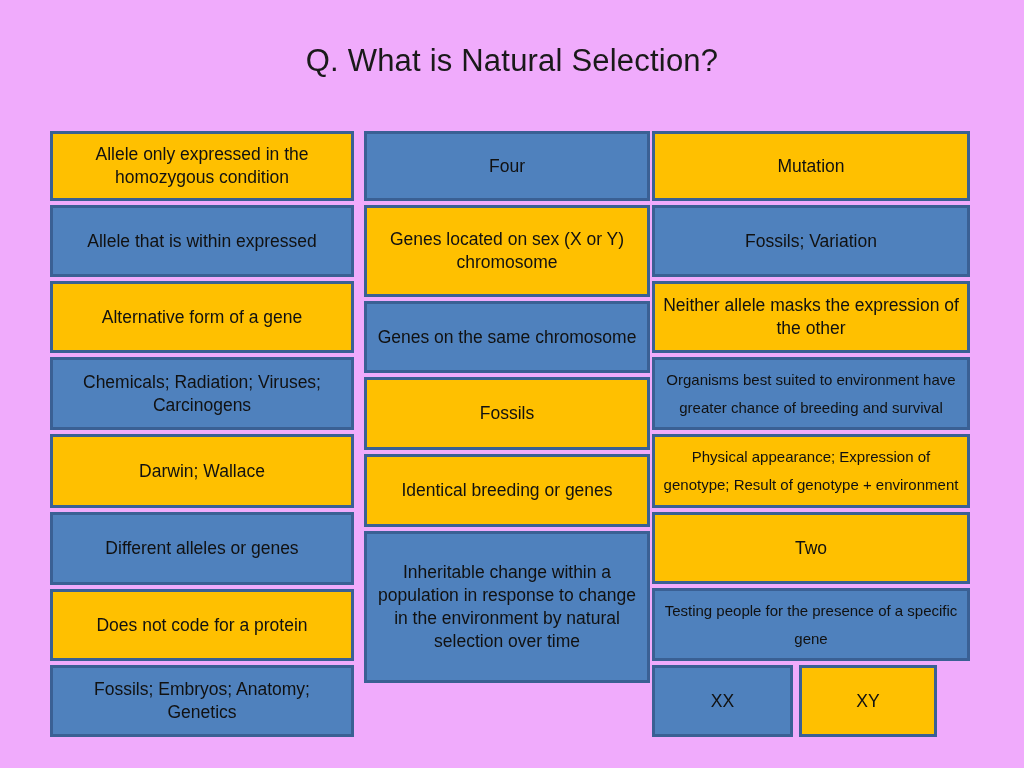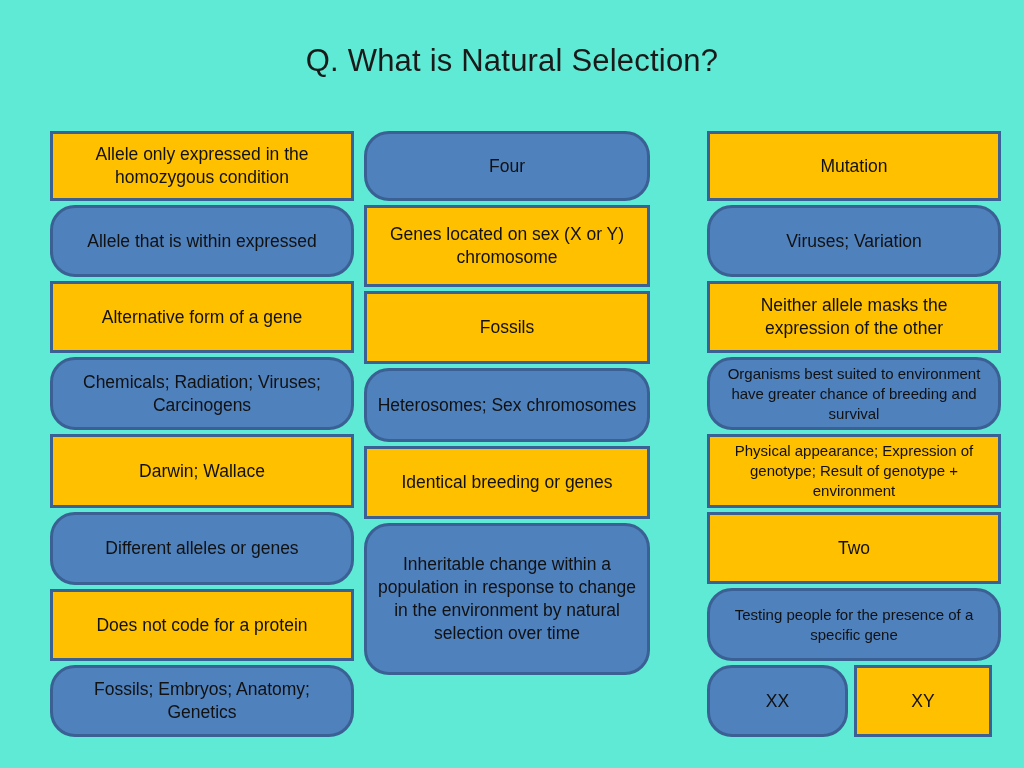--- a/index.html
+++ b/index.html
@@ -12,21 +12,21 @@
     height: 768px;
     position: relative;
     overflow: hidden;
     font-family: "Liberation Sans", sans-serif;
     color: #000000;
   }
 
   #slide {
     position: absolute;
     inset: 0;
-    background: #5eead4;
+    background: #f0abfc;
   }
 
   #slide-title {
     position: absolute;
     left: 0;
     top: 42px;
     width: 1024px;
     text-align: center;
     font-size: 31px;
     font-weight: 400;
@@ -37,44 +37,44 @@
 
   .column {
     position: absolute;
     top: 131px;
     display: flex;
     flex-direction: column;
   }
 
   #column-1 { left: 50px;  width: 304px; }
   #column-2 { left: 364px; width: 286px; }
-  #column-3 { left: 707px; width: 294px; }
+  #column-3 { left: 652px; width: 318px; }
 
   .answer-box {
     box-sizing: border-box;
     border: 3px solid #3A6094;
     display: flex;
     align-items: center;
     justify-content: center;
     text-align: center;
     padding: 2px 8px;
     font-size: 17.5px;
     line-height: 23px;
     color: #111111;
     margin-bottom: 4px;
     overflow: hidden;
   }
 
   .answer-box:last-child { margin-bottom: 8px; }
 
-  .fill-blue   { background: #4F81BD; border-radius: 25px; }
+  .fill-blue   { background: #4F81BD; }
   .fill-yellow { background: #FFC000; }
 
   
-  .sz-sm { font-size: 15px; line-height: 20px; }
+  .sz-sm { font-size: 15px; line-height: 28px; }
 
   
   .split-row {
     display: flex;
     flex-direction: row;
     gap: 6px;
   }
   .split-row .answer-box { margin-bottom: 0; }
   .split-left  { width: 141px; }
   .split-right { width: 138px; }
@@ -92,30 +92,30 @@
     <div class="answer-box fill-yellow" style="height:72px">Alternative form of a gene</div>
     <div class="answer-box fill-blue" style="height:73px">Chemicals; Radiation; Viruses; Carcinogens</div>
     <div class="answer-box fill-yellow" style="height:74px">Darwin; Wallace</div>
     <div class="answer-box fill-blue" style="height:73px">Different alleles or genes</div>
     <div class="answer-box fill-yellow" style="height:72px">Does not code for a protein</div>
     <div class="answer-box fill-blue" style="height:72px">Fossils; Embryos; Anatomy; Genetics</div>
   </div>
 
   <div class="column" id="column-2">
     <div class="answer-box fill-blue" style="height:70px">Four</div>
-    <div class="answer-box fill-yellow" style="height:82px">Genes located on sex (X or Y) chromosome</div>
+    <div class="answer-box fill-yellow" style="height:92px">Genes located on sex (X or Y) chromosome</div>
+    <div class="answer-box fill-blue" style="height:72px">Genes on the same chromosome</div>
     <div class="answer-box fill-yellow" style="height:73px">Fossils</div>
-    <div class="answer-box fill-blue" style="height:74px">Heterosomes; Sex chromosomes</div>
     <div class="answer-box fill-yellow" style="height:73px">Identical breeding or genes</div>
     <div class="answer-box fill-blue" style="height:152px">Inheritable change within a population in response to change in the environment by natural selection over time</div>
   </div>
 
   <div class="column" id="column-3">
     <div class="answer-box fill-yellow" style="height:70px">Mutation</div>
-    <div class="answer-box fill-blue" style="height:72px">Viruses; Variation</div>
+    <div class="answer-box fill-blue" style="height:72px">Fossils; Variation</div>
     <div class="answer-box fill-yellow" style="height:72px">Neither allele masks the expression of the other</div>
     <div class="answer-box fill-blue sz-sm" style="height:73px">Organisms best suited to environment have greater chance of breeding and survival</div>
     <div class="answer-box fill-yellow sz-sm" style="height:74px">Physical appearance; Expression of genotype; Result of genotype + environment</div>
     <div class="answer-box fill-yellow" style="height:72px">Two</div>
     <div class="answer-box fill-blue sz-sm" style="height:73px">Testing people for the presence of a specific gene</div>
     <div class="split-row">
       <div class="answer-box fill-blue split-left" style="height:72px">XX</div>
       <div class="answer-box fill-yellow split-right" style="height:72px">XY</div>
     </div>
   </div>

